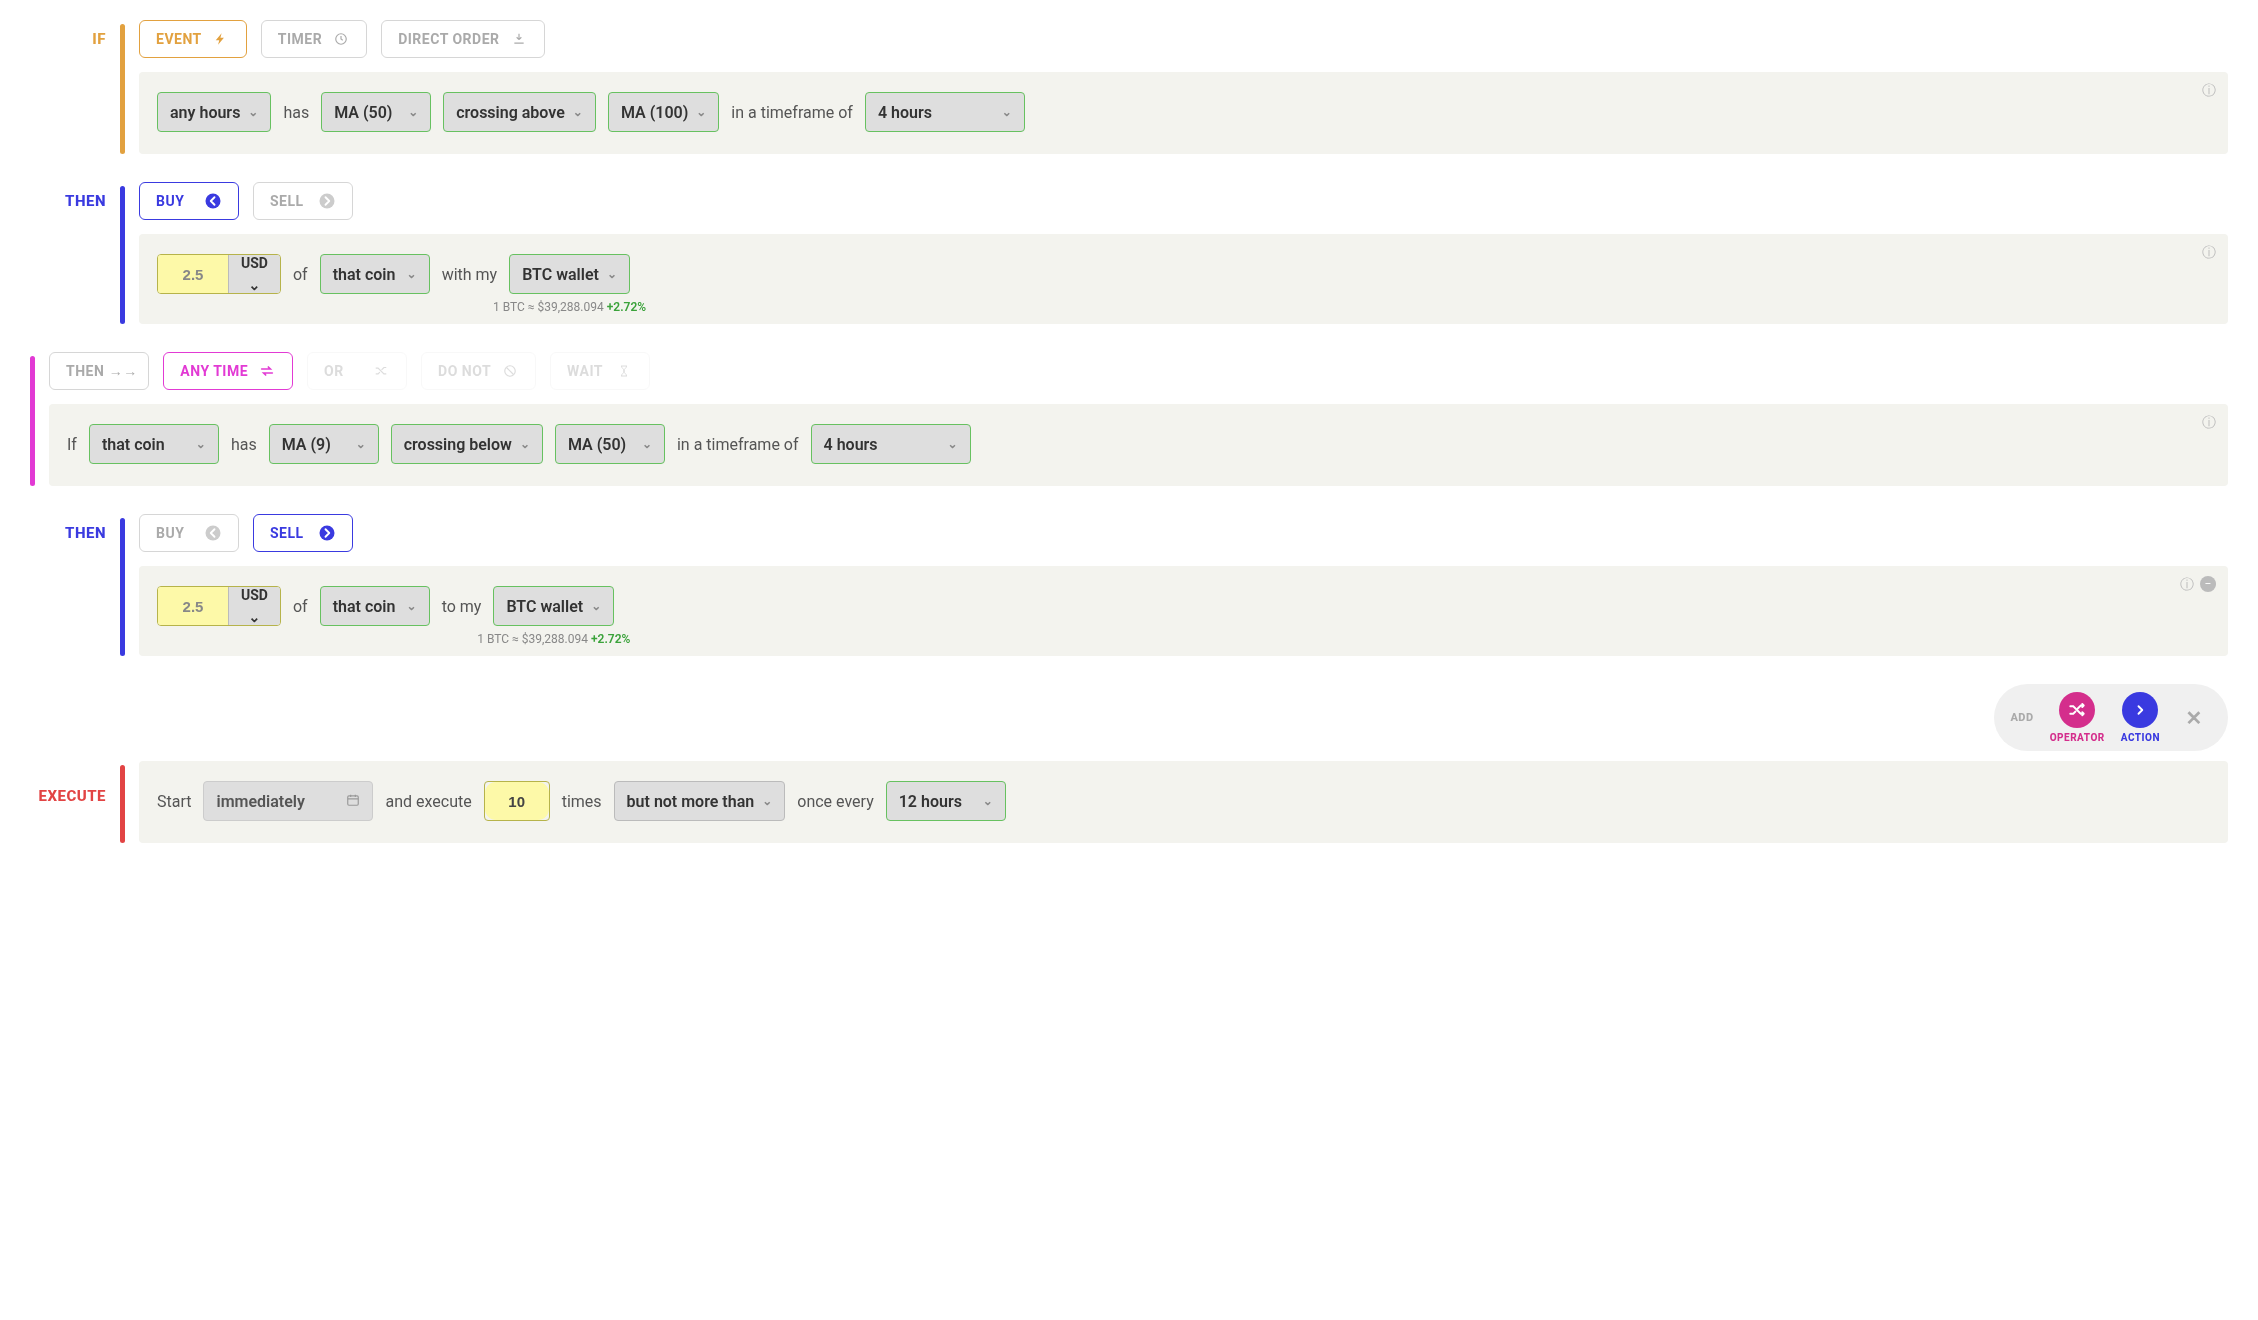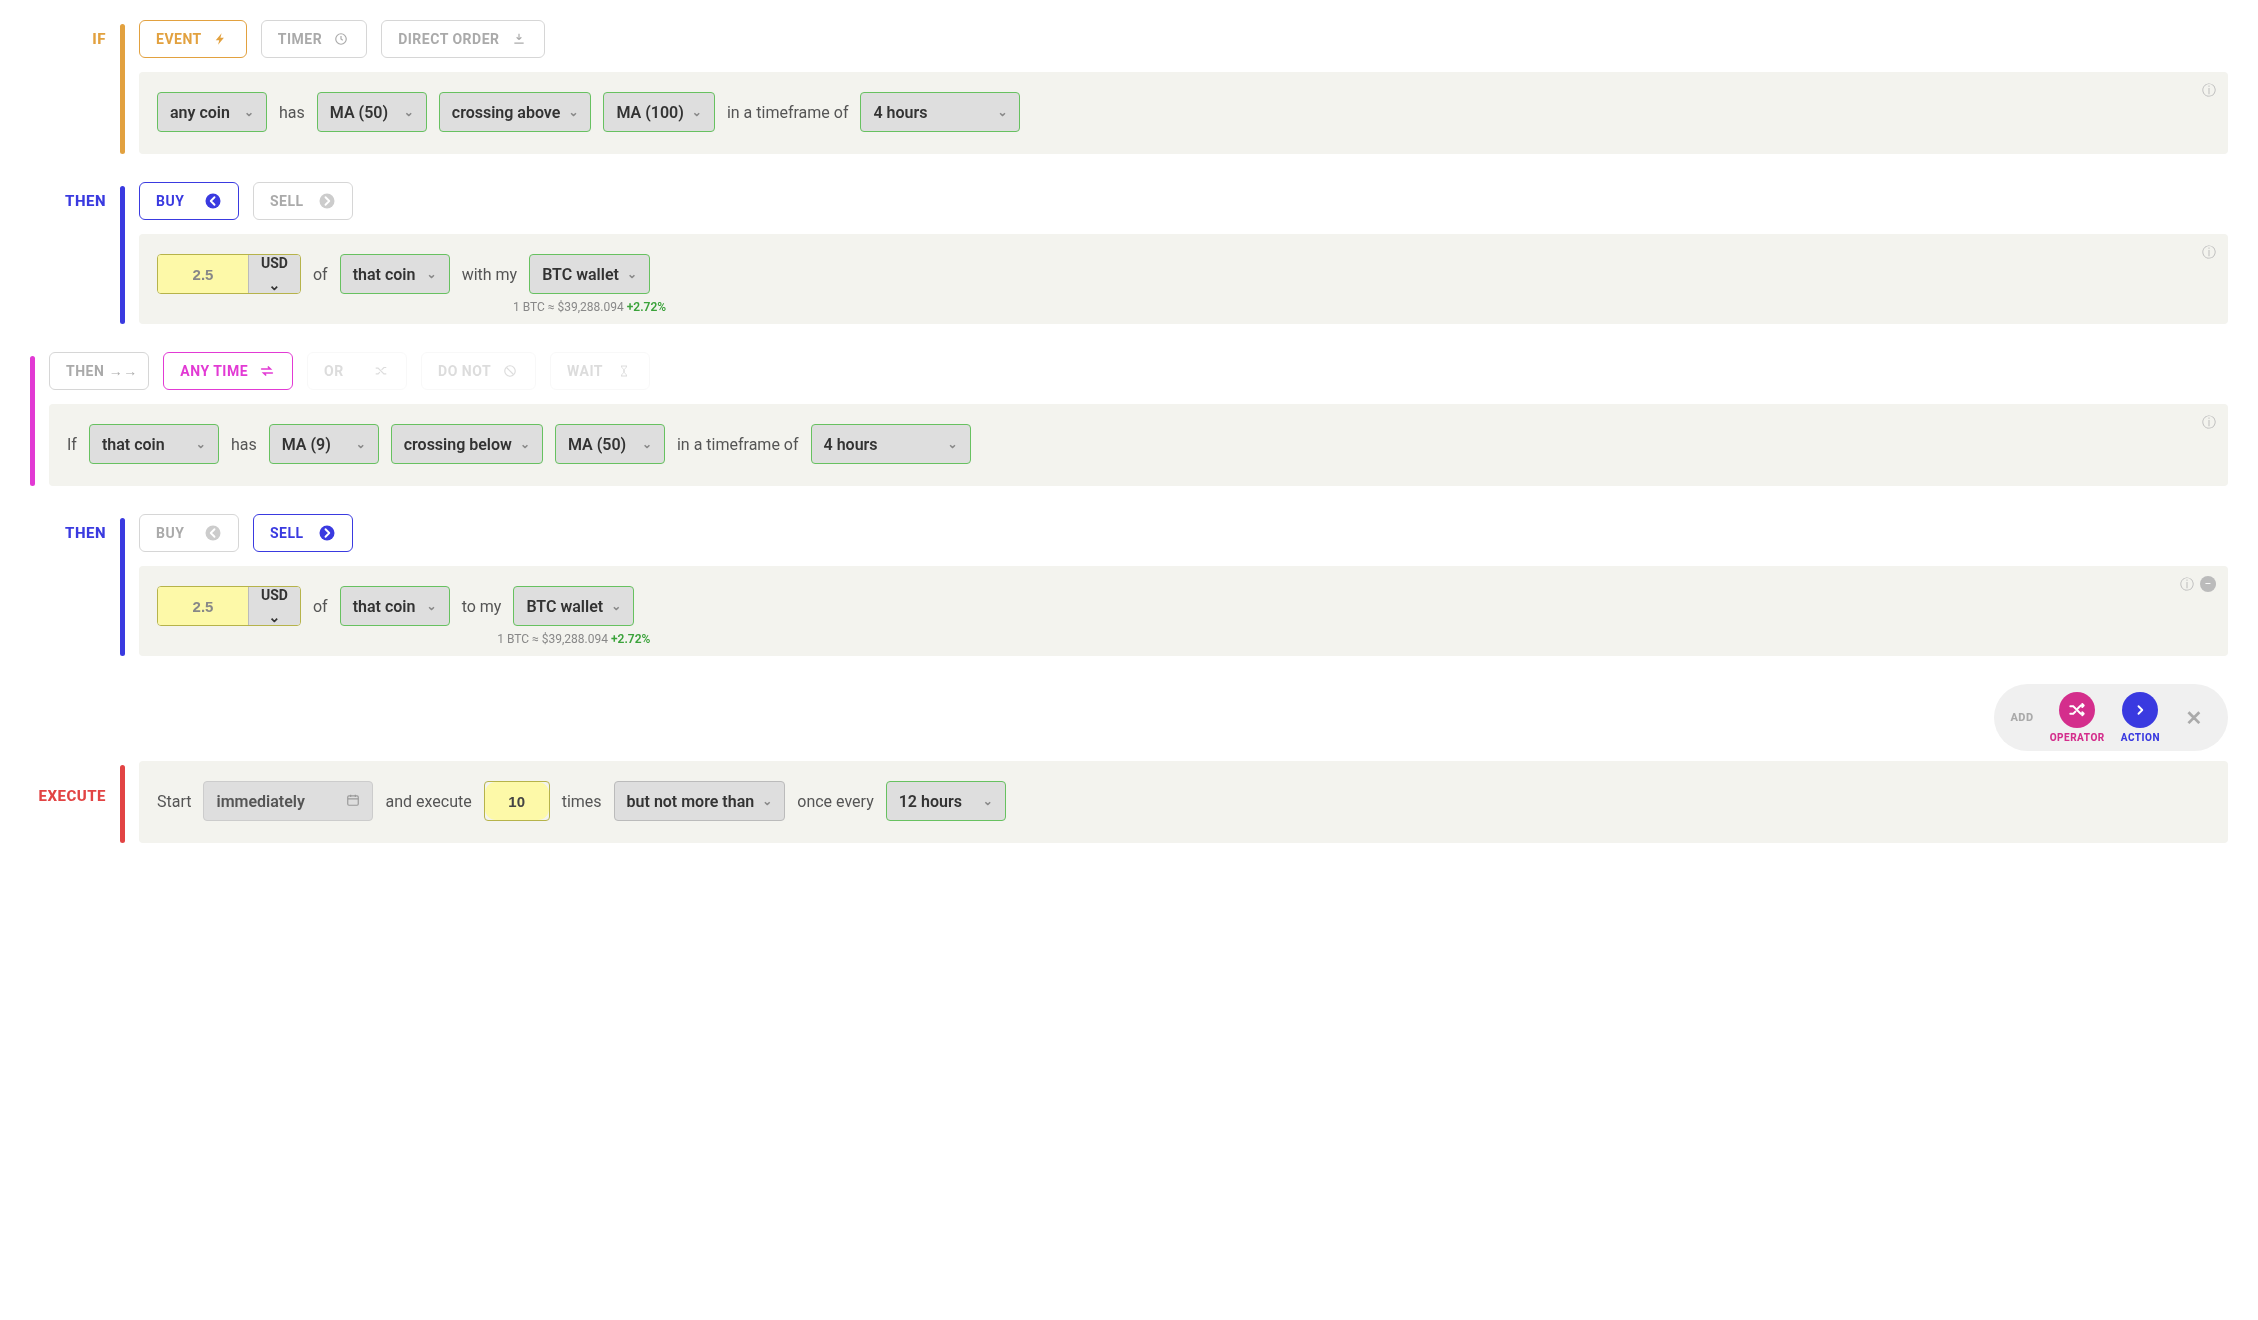--- a/index.html
+++ b/index.html
@@ -138,21 +138,21 @@
 .select .chev { color: #888; font-size: 12px; }
 
 .num-input {
   display: inline-flex;
   height: 40px;
   border: 1px solid #b6b34a;
   border-radius: 4px;
   overflow: hidden;
 }
 .num-input .numfield {
-  width: 90px;
+  width: 70px;
   background: #fdf9a8;
   border: none;
   text-align: center;
   font-weight: 700;
   color: #888;
   font-size: 15px;
 }
 .num-input .unit-sel {
   display: inline-flex;
   align-items: center;
@@ -259,21 +259,21 @@
         <span class="pill-icon">
           <svg width="14" height="14" viewBox="0 0 24 24" fill="currentColor">
               <path d="M12 3v10m0 0 4-4m-4 4-4-4M4 19h16" stroke="currentColor" stroke-width="2" fill="none"></path>
             </svg>
         </span>
       </div>
     </div>
     <div class="content-panel">
       <span class="info-icon">ⓘ</span>
       <div class="select">
-        <span>any coin</span>
+        <span>any hours</span>
           <span class="chev">⌄</span>
       </div>
       <span class="plain-text">has</span>
       <div class="select">
         <span>MA (50)</span>
           <span class="chev">⌄</span>
       </div>
       <div class="select">
         <span>crossing above</span>
           <span class="chev">⌄</span>

